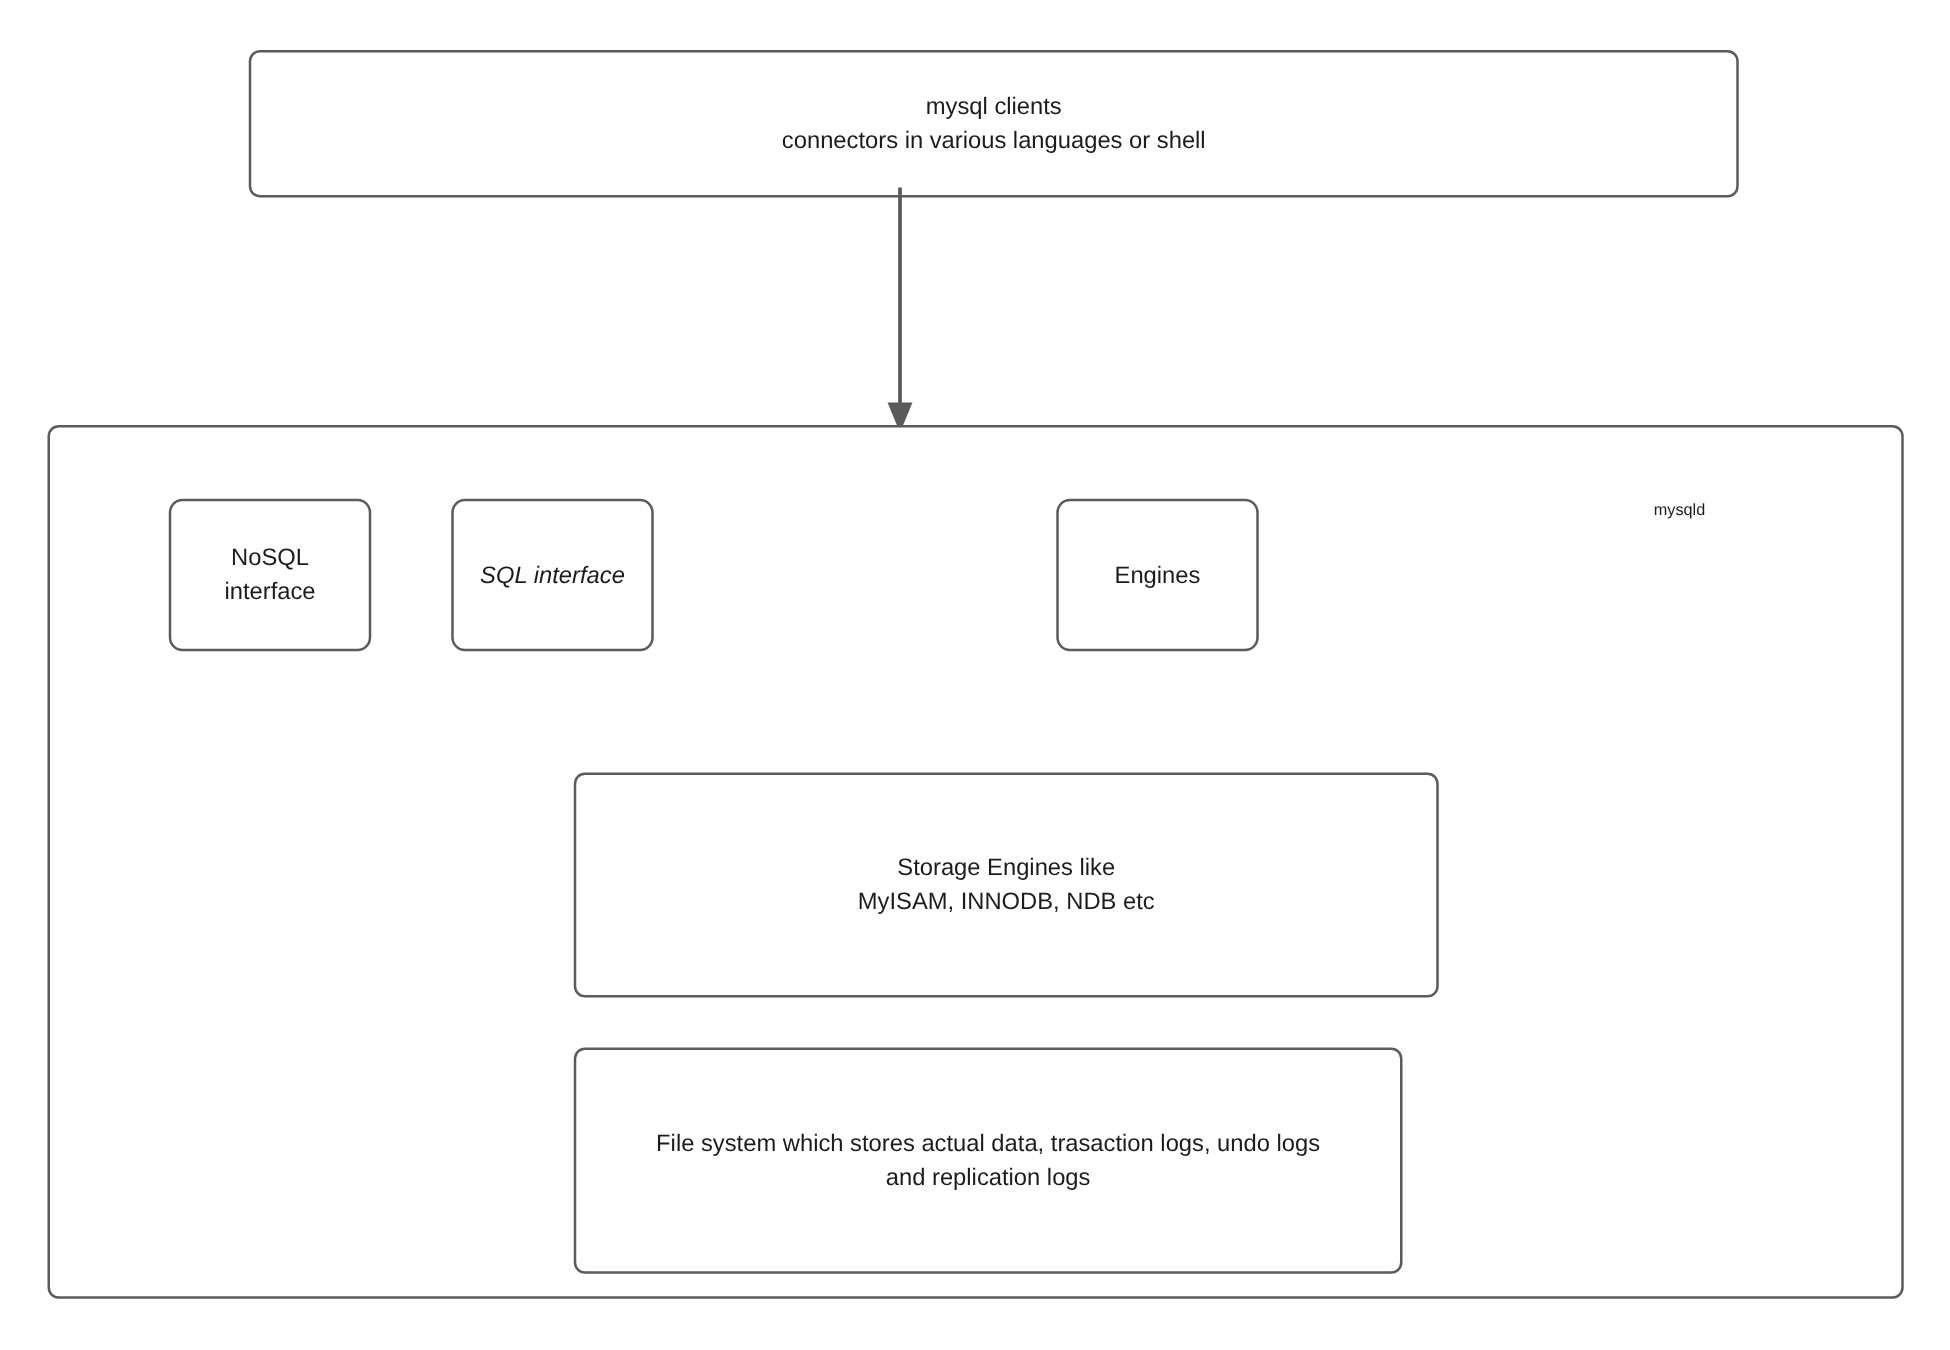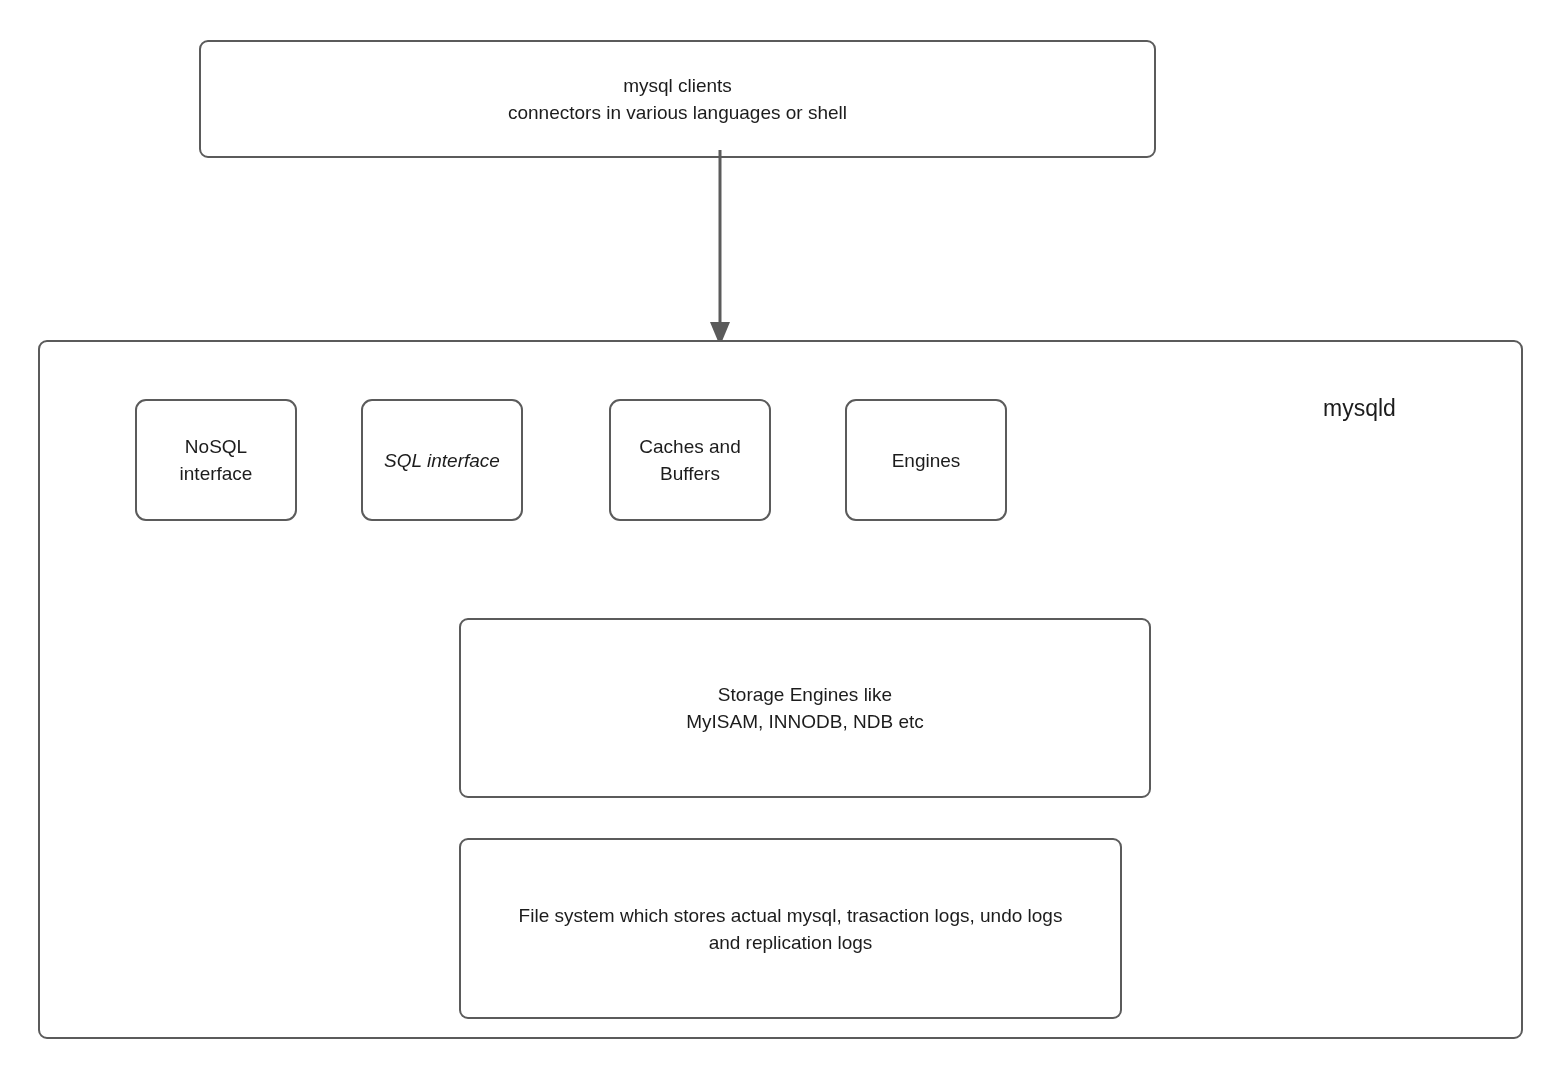--- a/index.html
+++ b/index.html
@@ -38,21 +38,21 @@
     line-height: 27px;
     color: #1c1c1c;
     white-space: pre-line;
     padding: 0 8px;
   }
 
   
   #clients-box {
     left: 199px;
     top: 40px;
-    width: 957px;
+    width: 1192px;
     height: 118px;
     border-radius: 9px;
     align-items: center;
   }
   #clients-box .node-label {
     font-size: 19px;
     line-height: 27px;
   }
 
   #mysqld-container {
@@ -62,21 +62,21 @@
     height: 699px;
     border-radius: 9px;
     align-items: flex-start;
     justify-content: flex-start;
   }
 
   #mysqld-caption {
     position: absolute;
     left: 1323px;
     top: 396px;
-    font-size: 23px;
+    font-size: 13px;
     line-height: 24px;
     color: #1c1c1c;
     white-space: nowrap;
   }
 
   .component-box {
     top: 399px;
     width: 162px;
     height: 122px;
     border-radius: 11px;
@@ -138,33 +138,29 @@
 
   <div class="node component-box" id="box-nosql">
     <span class="node-label">NoSQL
 interface</span>
   </div>
 
   <div class="node component-box" id="box-sql">
     <span class="node-label">SQL interface</span>
   </div>
 
-  <div class="node component-box" id="box-caches">
-    <span class="node-label">Caches and
-Buffers</span>
-  </div>
 
   <div class="node component-box" id="box-parser">
     <span class="node-label">Engines</span>
   </div>
 
 
   <div class="node" id="storage-engines-box">
     <span class="node-label">Storage Engines like
 MyISAM, INNODB, NDB etc</span>
   </div>
 
   <div class="node" id="filesystem-box">
-    <span class="node-label">File system which stores actual mysql, trasaction logs, undo logs
+    <span class="node-label">File system which stores actual data, trasaction logs, undo logs
 and replication logs</span>
   </div>
 
 </div>
 
 </body></html>

